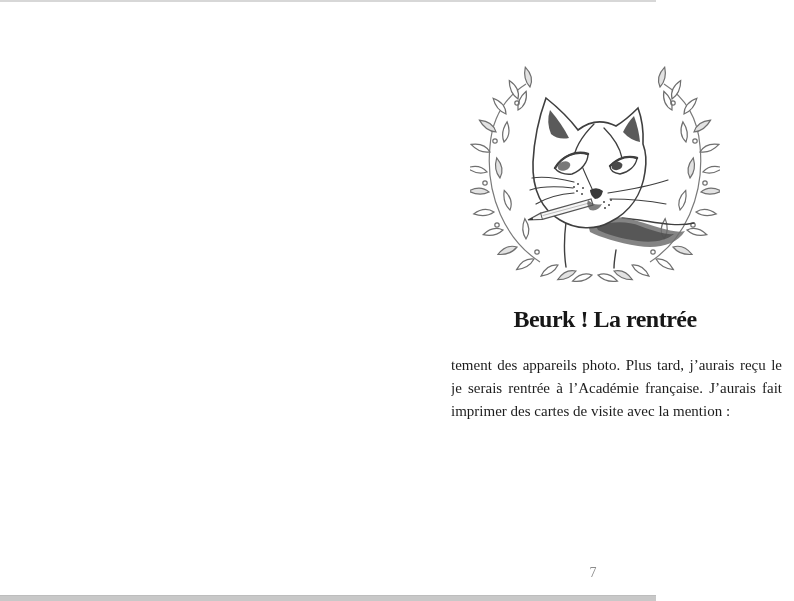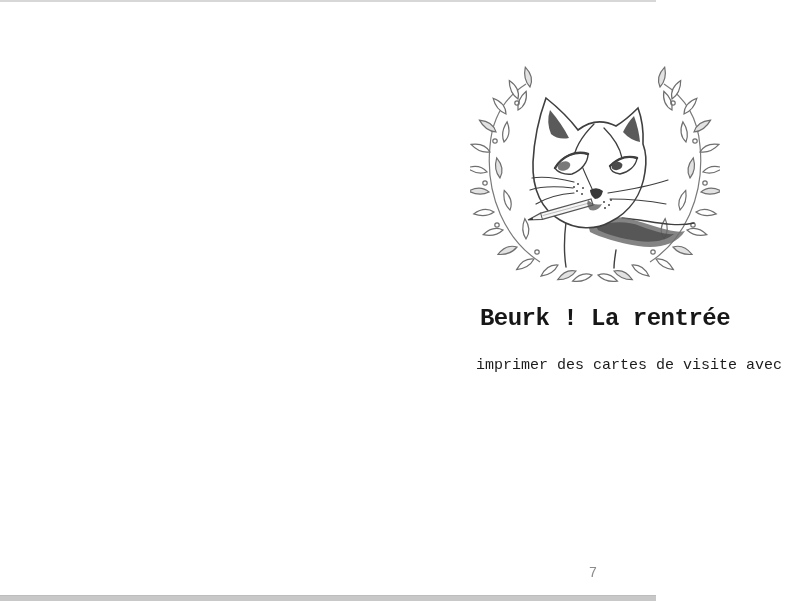--- a/index.html
+++ b/index.html
@@ -1,21 +1,21 @@
 <!DOCTYPE html>
 <html><head>
 <meta charset="utf-8">
 <style>
   html,body{margin:0;padding:0;}
   body{
     width:794px;height:601px;overflow:hidden;background:#ffffff;
     font-family:"Liberation Serif","DejaVu Serif",serif;
     -webkit-font-smoothing:antialiased;
   }
-  .screen{position:relative;width:656px;height:601px;background:#fefefe;font-family:Liberation Mono, monospace;}
+  .screen{position:relative;width:656px;height:601px;background:#fefefe;}
   .top-edge{position:absolute;top:0;left:0;right:0;height:2px;background:#d7d7d7;}
   .bottom-bar{position:absolute;bottom:0;left:0;right:0;height:5px;background:#c8c8c8;border-top:1px solid #bdbdbd;}
   .spread{position:absolute;top:2px;left:0;right:0;bottom:5px;display:flex;}
   .page{position:relative;height:100%;background:#ffffff;}
   .page.left{width:397px;}
   .page.right{width:397px;}
   .illustration{position:absolute;left:470px;top:62px;width:250px;height:220px;}
   .chapter-title{
     position:absolute;left:440px;top:306px;width:330px;margin:0;
     text-align:center;font-weight:bold;font-size:24px;line-height:26px;
@@ -138,19 +138,21 @@
       </g>
     </g>
 
     <use href="#bottomL"></use>
     <use href="#bottomL" transform="translate(250,0) scale(-1,1)"></use>
   </svg>
 
   <h1 class="chapter-title">Beurk ! La rentrée</h1>
 
   <div class="body-text">
+    <div class="bl">tement des appareils photo. Plus tard, j’aurais reçu le</div>
+    <div class="bl">je serais rentrée à l’Académie française. J’aurais fait</div>
     <div class="bl last">imprimer des cartes de visite avec la mention :</div>
   </div>
 
   <div class="pagenum">7</div>
 
   <div class="bottom-bar"></div>
 </div>
 
 </body></html>

